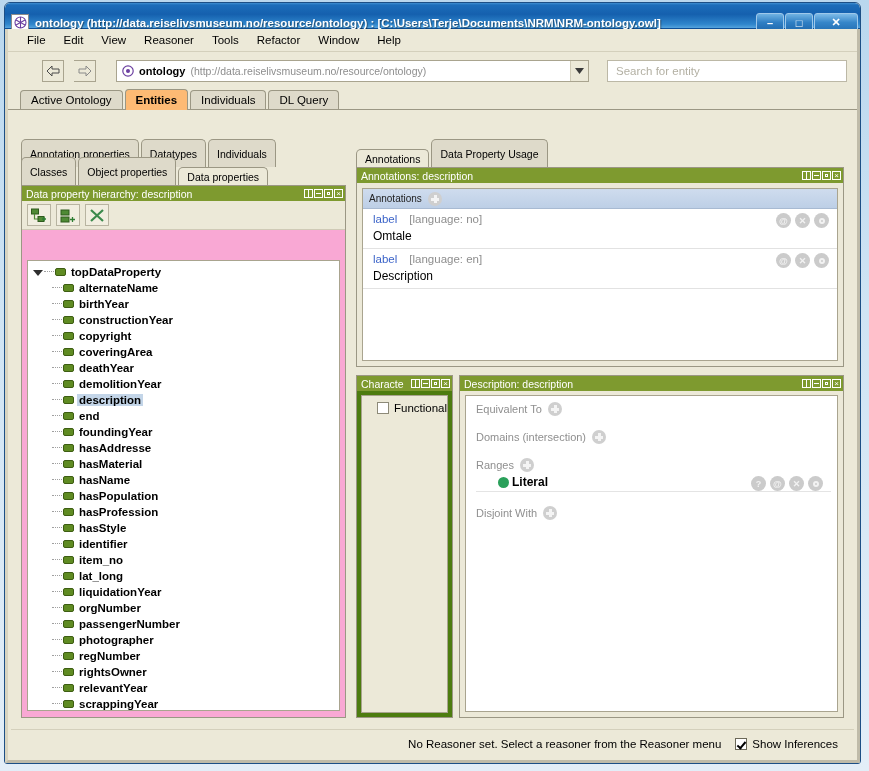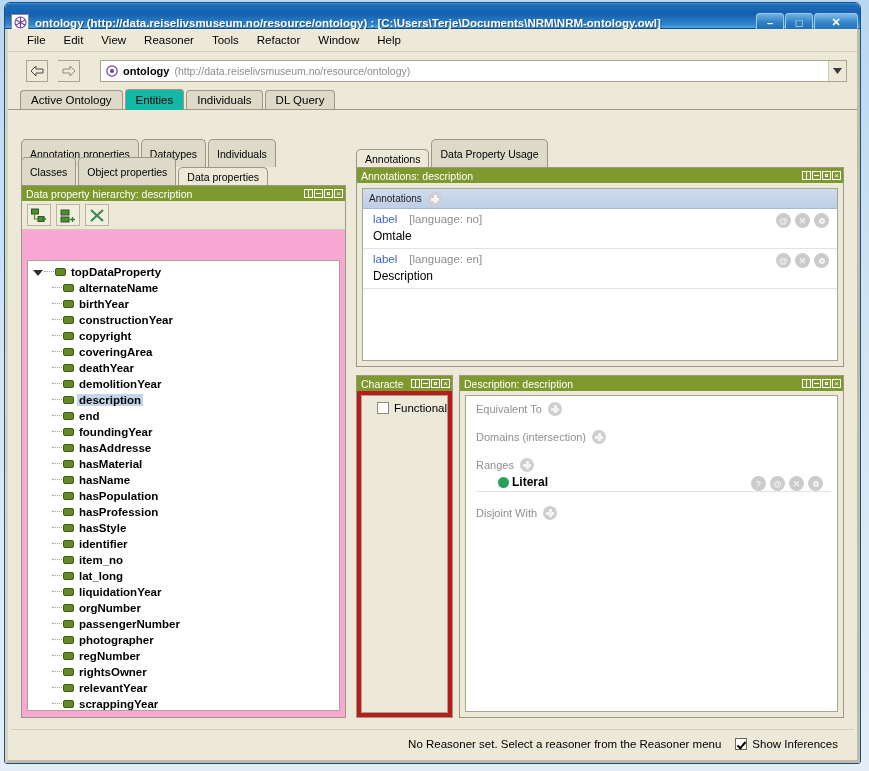--- a/index.html
+++ b/index.html
@@ -98,21 +98,21 @@
     color: #000;
     cursor: default;
     white-space: nowrap;
   }
 
   
   #navbar {
     height: 38px;
     display: flex;
     align-items: center;
-    padding: 0 10px 0 18px;
+    padding: 0 10px 0 34px;
     box-sizing: border-box;
     background: #ece9d8;
     gap: 10px;
   }
   .navbtn {
     width: 22px; height: 22px;
     border: 1px solid #a9a48f;
     background: #ece9d8;
     display: flex; align-items: center; justify-content: center;
     box-sizing: border-box;
@@ -178,24 +178,24 @@
     border: 1px solid #9b9784;
     border-bottom: 0;
     border-radius: 4px 4px 0 0;
     background: #dedaca;
     margin-right: 2px;
     cursor: default;
     box-sizing: border-box;
     color: #000;
   }
   .mtab.active {
-    background: #14b8a6;
+    background: #fdba74;
     height: 21px;
     margin-bottom: -1px;
-    font-weight: normal;
+    font-weight: bold;
   }
 
   
   #workspace {
     position: absolute;
     left: 3px; top: 105px;
     right: 3px; bottom: 34px;
     background: #ece9d8;
   }
   
@@ -419,21 +419,21 @@
     border: 2px solid #f2f2f2;
     box-sizing: border-box;
   }
 
   
   #charac-panel {
     position: absolute;
     left: 0; top: 226px; width: 97px; bottom: 0;
     border: 1px solid #9b9784;
     box-sizing: border-box;
-    background: #b91c1c;
+    background: #4d7c0f;
   }
   #charac-body {
     position: absolute; left: 4px; right: 4px; top: 19px; bottom: 4px;
     border: 1px solid #a9a48f;
     background: #ece9d8;
     box-sizing: border-box;
     padding: 6px 15px;
   }
   .chk-row { display: flex; align-items: center; font-size: 11.5px; }
   .chkbox {
@@ -570,20 +570,23 @@
         </svg>
         <span id="onto-name">ontology</span>
         <span id="onto-iri">(http://data.reiselivsmuseum.no/resource/ontology)</span>
         <span id="combo-arrow">
           <svg width="9" height="6" viewBox="0 0 9 6">
               <path d="M0 0 L9 0 L4.5 6 Z" fill="#3a3a3a"></path>
             </svg>
         </span>
       </div>
 
+      <div id="search-box">
+        <input type="text" placeholder="Search for entity" style="">
+      </div>
     </div>
 
     <div id="maintabs">
       <div class="mtab">Active Ontology</div>
       <div class="mtab active">Entities</div>
       <div class="mtab">Individuals</div>
       <div class="mtab">DL Query</div>
     </div>
 
     <div id="workspace">

